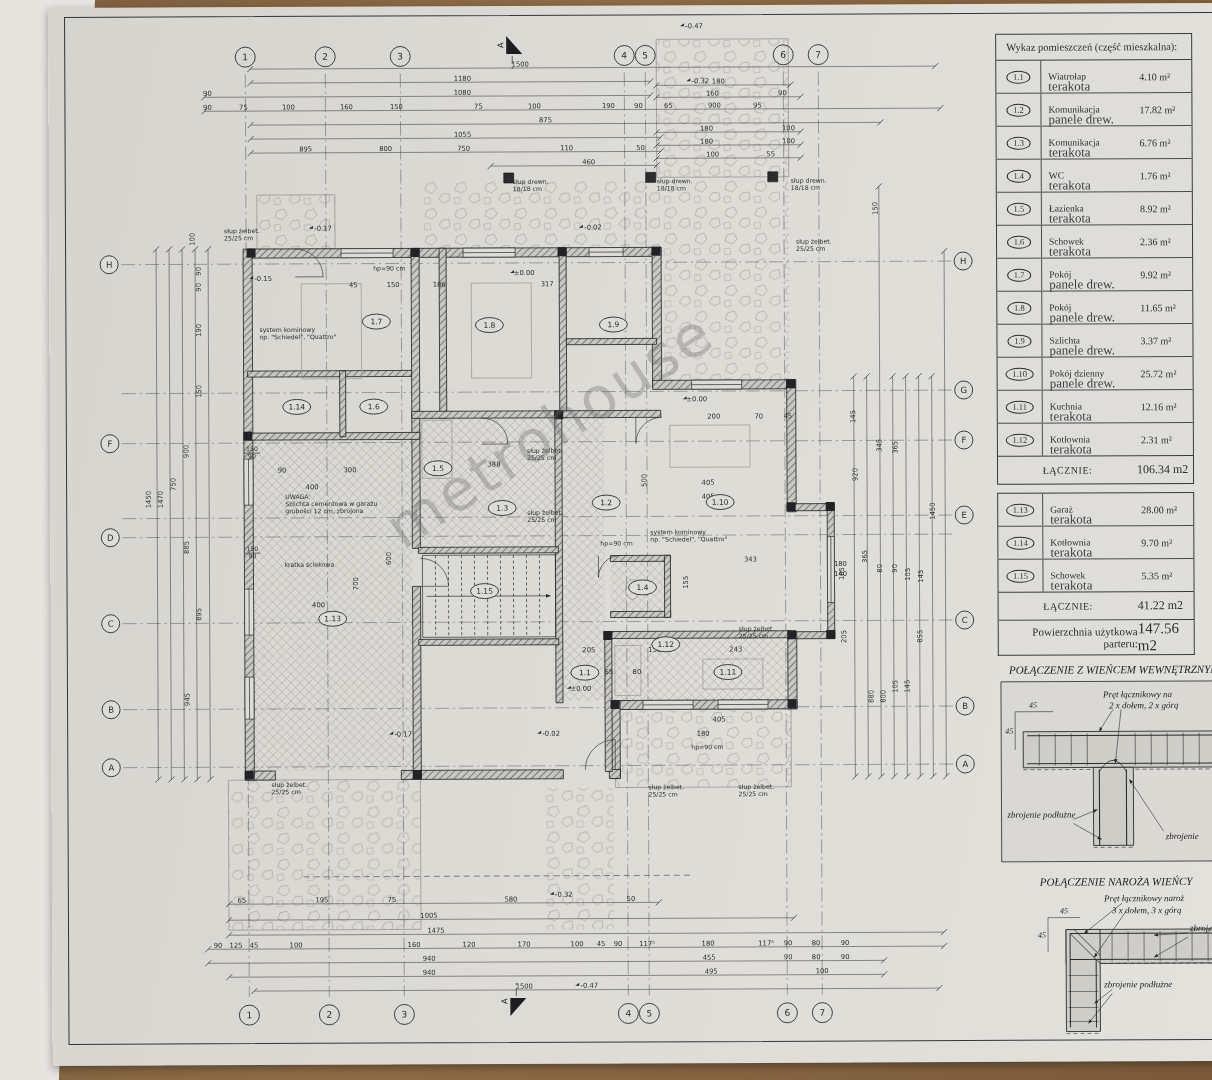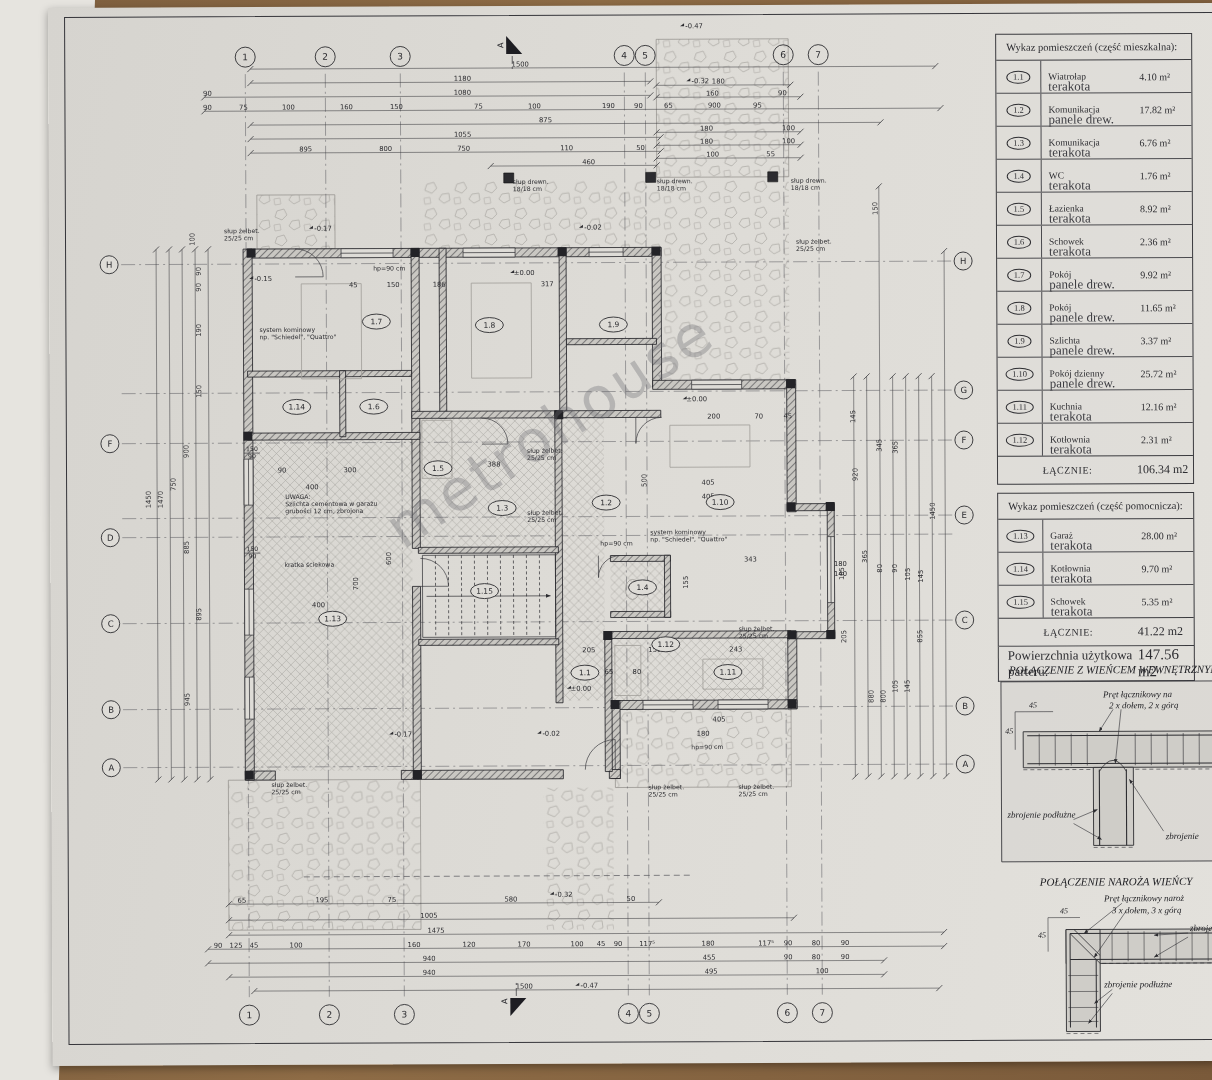--- a/index.html
+++ b/index.html
@@ -44,21 +44,21 @@
   .cell-badge{width:44px;display:flex;justify-content:center;align-items:center;border-right:1px solid #4a4a4e;align-self:stretch;}
   .badge{border:1.1px solid #2c2c30;border-radius:50%;padding:0 6px;font-size:8.5px;line-height:11px;}
   .cell-name{flex:1;padding:2px 4px 2px 7px;}
   .room-name{font-size:9.5px;line-height:10px;margin-top:9px;}
   .room-finish{font-size:13px;color:#3d3d42;line-height:9px;}
   .cell-area{width:52px;font-size:10px;text-align:left;}
   .total-row{display:flex;align-items:center;min-height:27px;border-top:1px solid #3a3a3e;}
   .total-label{flex:1;text-align:center;font-size:10px;letter-spacing:.5px;font-family:Liberation Serif, serif;}
   .total-value{width:56px;font-size:12px;}
   .footer-row{display:flex;align-items:center;min-height:32px;border:1px solid #3a3a3e;border-top:none;background:rgba(222,220,215,.5);}
-  .footer-label{flex:1;padding-left:9px;font-size:13px;}
+  .footer-label{flex:1;padding-left:9px;font-size:11px;text-align:right;}
   .footer-value{width:56px;font-size:15px;}
   .panel-gap{height:8px;}
   
   .detail{position:absolute;font-family:"Liberation Serif","DejaVu Serif",serif;}
   #detail-1{left:944px;top:656px;width:226px;height:208px;}
   #detail-2{left:952px;top:868px;width:216px;height:176px;}
   svg text{user-select:none;}
 </style>
 </head>
 <body>
@@ -736,21 +736,20 @@
             <div class="cell-area">2.31 m²</div>
           </div>
         </div>
       <div class="total-row">
         <div class="total-label">ŁĄCZNIE:</div>
         <div class="total-value">106.34 m2</div>
       </div>
     </div>
     <div class="panel-gap"></div>
     <div class="rtable">
-      <div class="rtable-title">Wykaz pomieszczeń (część pomocnicza):</div>
       <div id="aux-rows">
           <div class="rrow">
             <div class="cell-badge">
               <span class="badge">1.13</span>
             </div>
             <div class="cell-name">
               <div class="room-name">Garaż</div>
               <div class="room-finish">terakota</div>
             </div>
             <div class="cell-area">28.00 m²</div>

